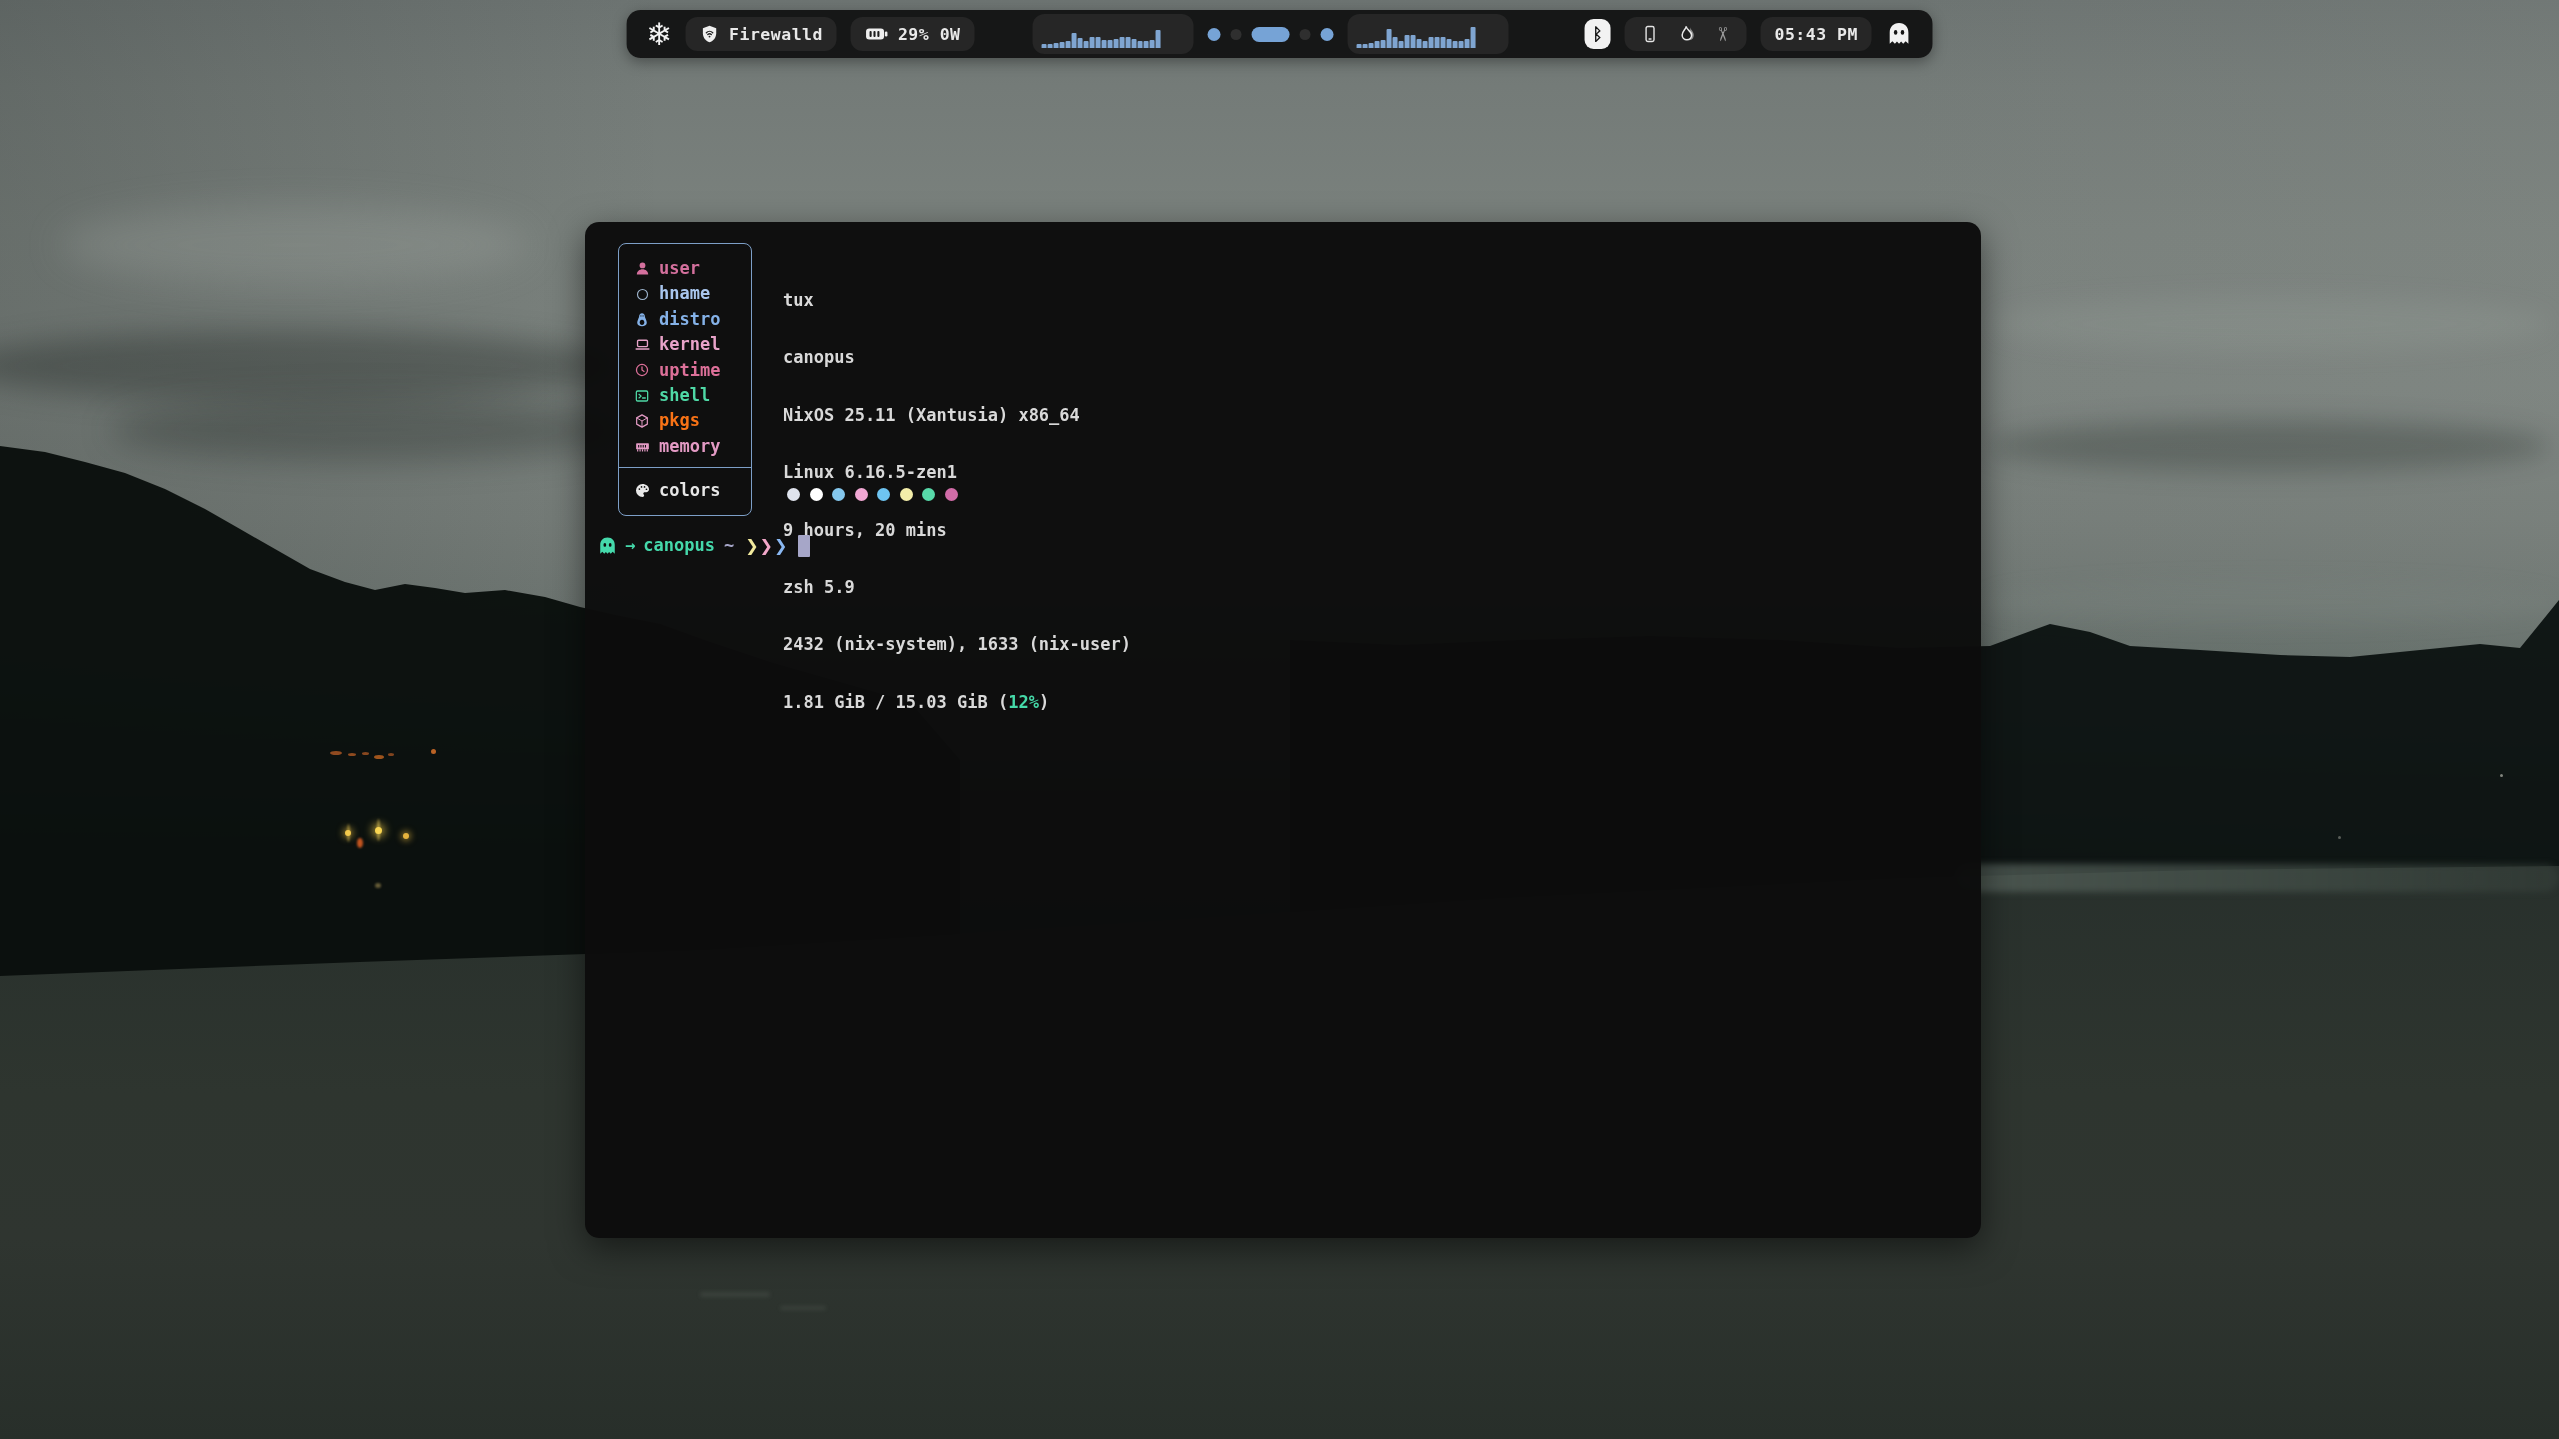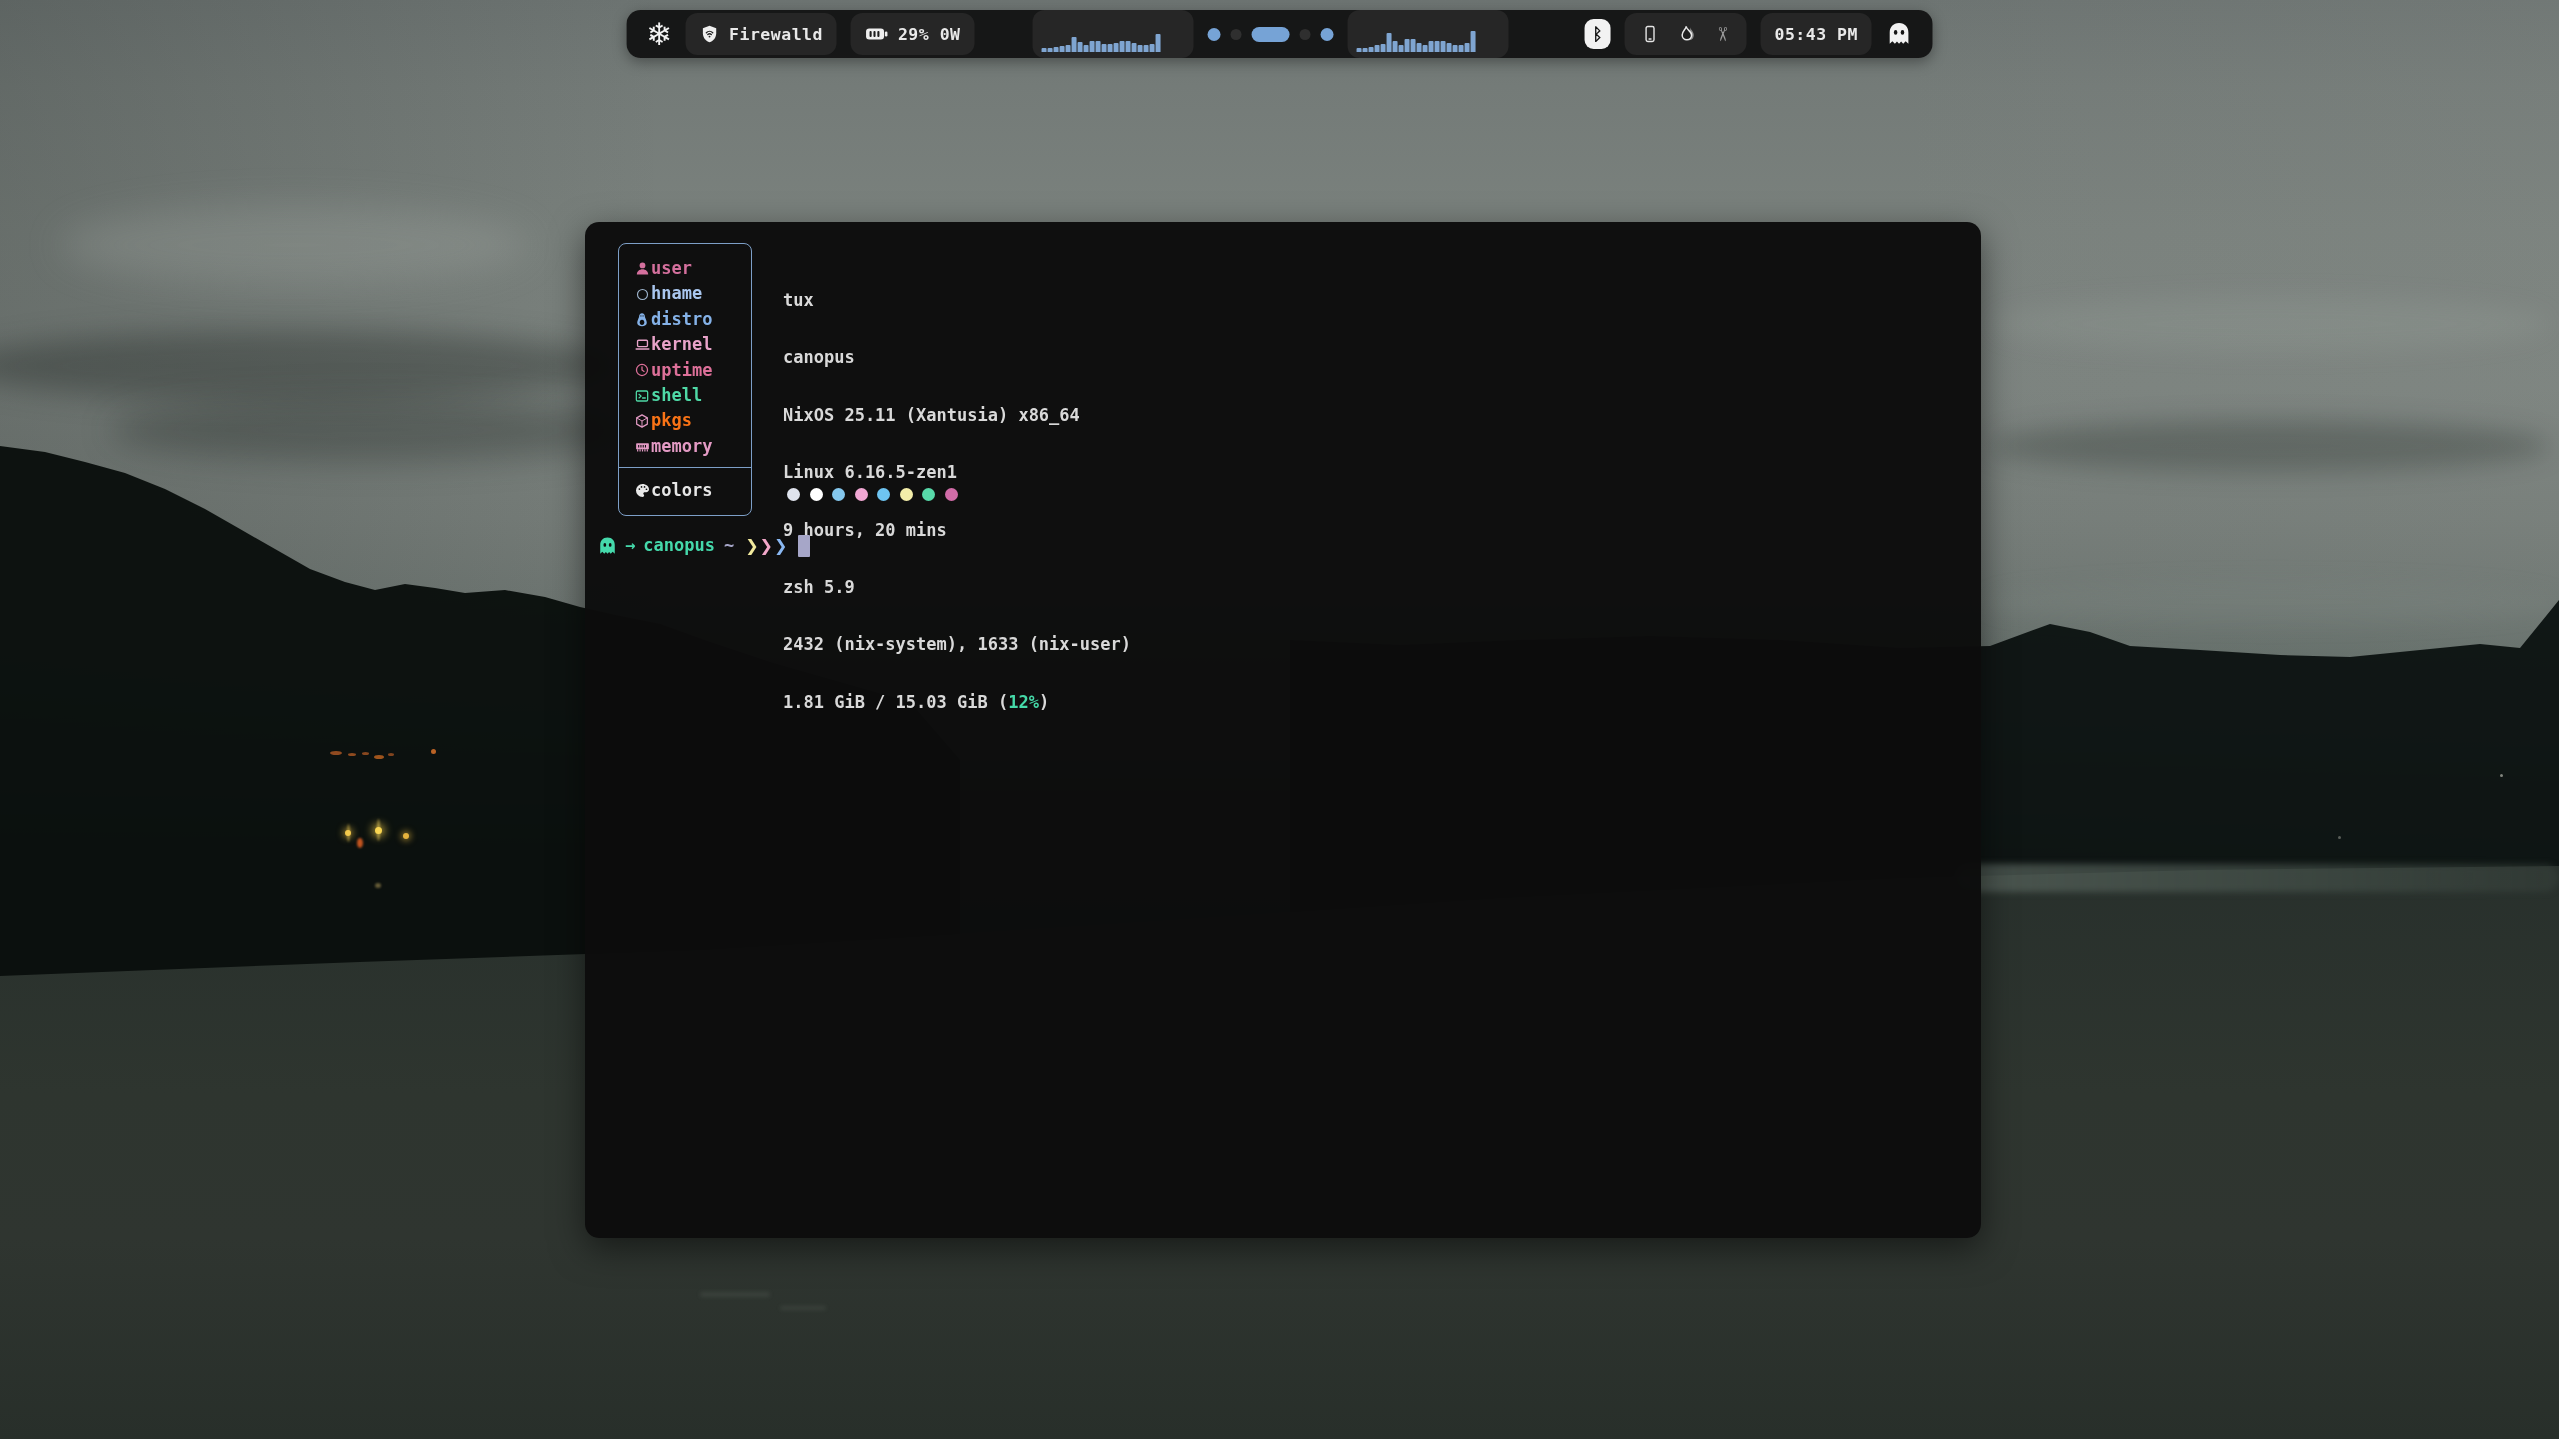--- a/index.html
+++ b/index.html
@@ -25,21 +25,21 @@
     background:linear-gradient(90deg, rgba(86,98,91,.75), rgba(72,84,77,.6) 60%, rgba(58,68,62,.45));
     filter:blur(3px);border-radius:14px;}
   .waterstreak{position:absolute;background:rgba(165,175,163,.12);filter:blur(2px);border-radius:4px;}
   
   .bar{
     position:absolute;top:10px;left:50%;transform:translateX(-50%);
     height:48px;background:rgba(20,20,20,.97);border-radius:14px;
     display:flex;align-items:center;padding:0 20px;gap:14px;
     box-shadow:0 4px 14px rgba(0,0,0,.35);color:#e9e9e9;font-size:17px;font-weight:700;
   }
-  .pill{background:#262626;border-radius:12px;height:42px;display:flex;align-items:center;
+  .pill{background:#262626;border-radius:12px;height:34px;display:flex;align-items:center;
     padding:0 14px;gap:9px;white-space:nowrap;}
   .pill-label{font-size:16.5px;letter-spacing:.5px;}
   .spacer34{width:30px;} .spacer52{width:48px;}
   .graph{width:143px;justify-content:flex-start;align-items:flex-end;padding:0 9px 6px 9px;gap:1px;}
   .gbar{width:5px;background:#7fa5d1;border-radius:1px 1px 0 0;}
   .ws{display:flex;align-items:center;gap:10px;}
   .ws-dot{width:13px;height:13px;border-radius:50%;background:#76a3d6;}
   .ws-dot.dim{width:11px;height:11px;background:#2f2f2f;}
   .ws-pill{width:38px;height:15px;border-radius:8px;background:#76a3d6;}
   .btpill{width:26px;height:30px;background:#f2f2f2;border-radius:9px;color:#161616;
@@ -54,21 +54,21 @@
   .term{
     position:absolute;left:585px;top:222px;width:1396px;height:1016px;
     background:rgba(12,12,12,.975);border-radius:14px;
     box-shadow:0 10px 34px rgba(0,0,0,.5);
     color:#d9d9d9;font-size:17px;font-weight:700;line-height:25.4px;
   }
   .keybox{position:absolute;left:33px;top:21px;width:134px;
     border:1.5px solid #7d9fc7;border-radius:8px;box-sizing:border-box;}
   .kb-top{padding:12px 0 8px 0;}
   .kb-sep{border-top:1.5px solid #7d9fc7;}
-  .krow{display:flex;align-items:center;height:25.4px;padding-left:14px;}
+  .krow{display:flex;align-items:center;height:25.4px;padding-left:14px;gap:8px;}
   .kicon{width:18px;height:18px;display:flex;align-items:center;justify-content:center;flex:none;}
   .kb-bottom{padding:10px 0 11px 0;}
   .vals{position:absolute;left:198px;top:34px;}
   .vline{height:25.4px;white-space:pre;margin-top:32px;}
   .palette{position:absolute;left:202px;top:265px;display:flex;align-items:center;gap:9.5px;height:14px;}
   .pdot{width:13px;height:13px;border-radius:50%;display:inline-block;}
   .prompt{position:absolute;left:12px;top:311px;display:flex;align-items:center;height:26px;}
   .prompt .seg{display:inline-block;}
   .cursor{width:12px;height:22px;margin-left:10px;border-radius:1px;}
   .chev{font-family:"DejaVu Sans",sans-serif;font-size:16px;font-weight:700;letter-spacing:1px;}

